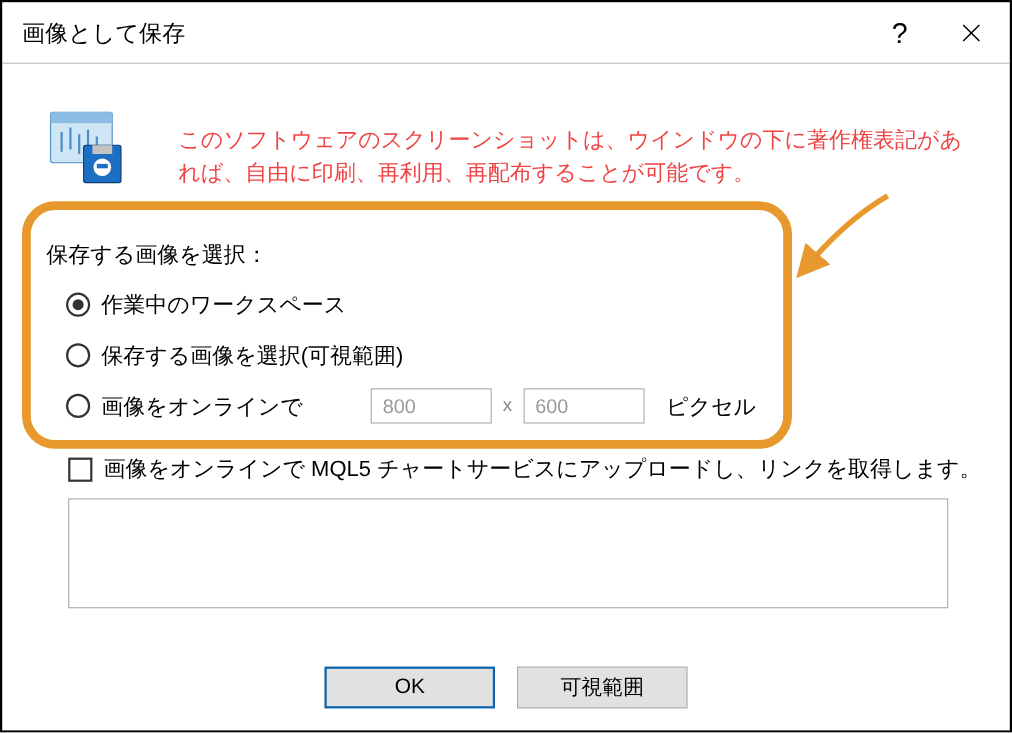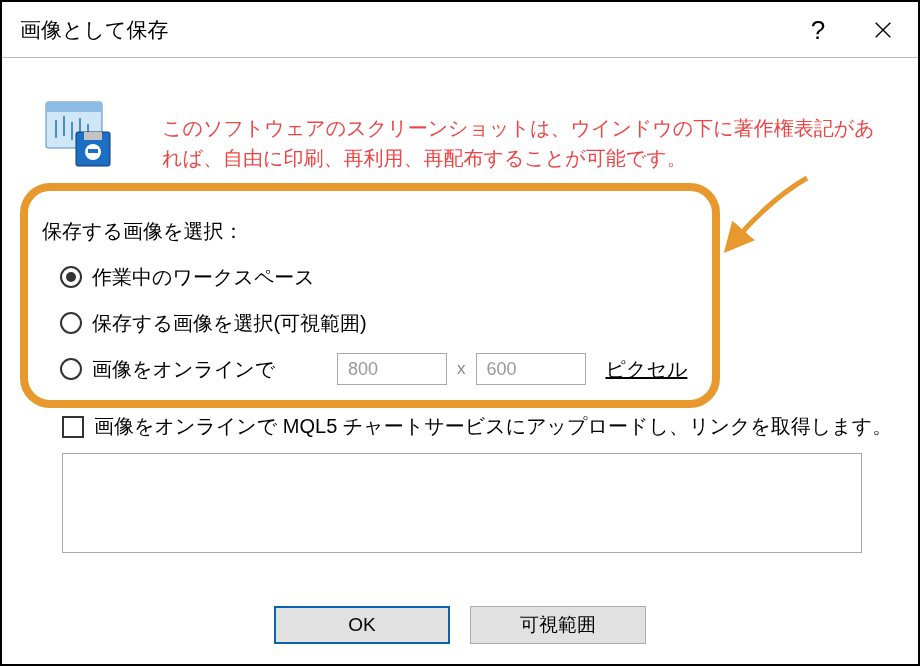--- a/index.html
+++ b/index.html
@@ -136,21 +136,20 @@
       padding: 0 10px;
       color: #999;
       margin: 0 10px;
     }
     .dim-x {
       color: #888;
       font-size: 17px;
     }
     .px-label {
       margin-left: 10px;
-      text-decoration: underline;
     }
     
     .upload-row {
       position: absolute;
       left: 60px;
       top: 355px;
       display: flex;
       align-items: center;
       font-size: 20px;
       text-align: center;
@@ -177,21 +176,21 @@
     .button-row {
       position: absolute;
       left: 0;
       right: 0;
       bottom: 20px;
       display: flex;
       justify-content: center;
       gap: 20px;
     }
     .btn {
-      width: 176px;
+      width: 155px;
       height: 38px;
       display: flex;
       align-items: center;
       justify-content: center;
       font-size: 19px;
       cursor: pointer;
       background: #e1e1e1;
       border: 1px solid #adadad;
     }
     .btn.primary {

